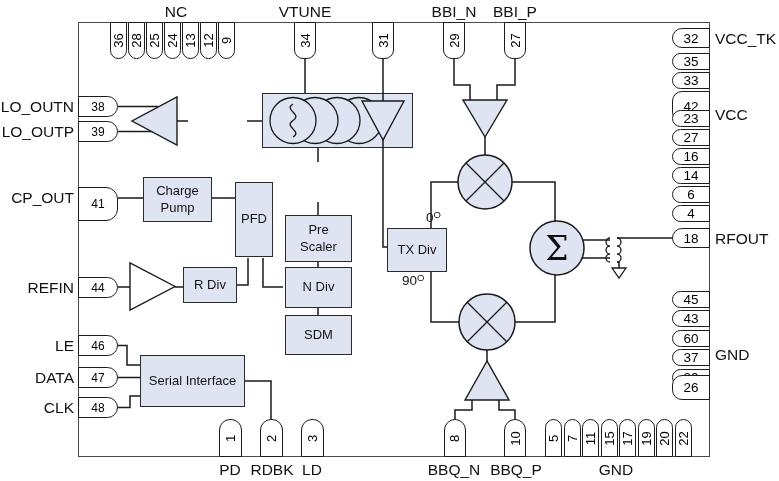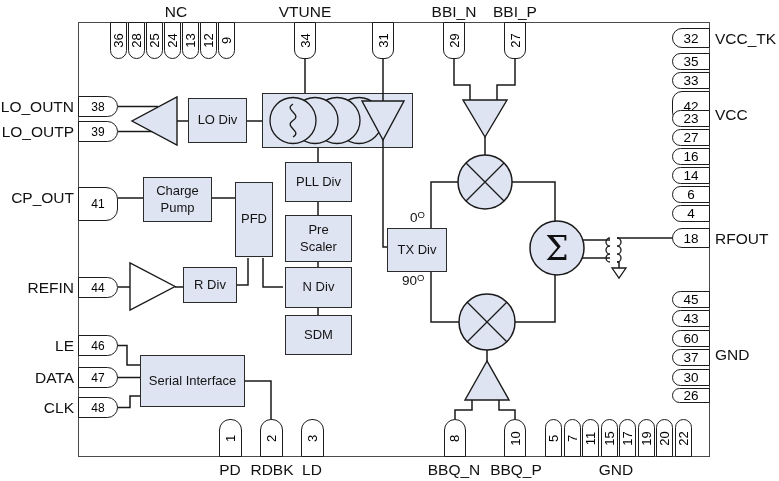--- a/index.html
+++ b/index.html
@@ -25,27 +25,21 @@
   .sigma{position:absolute;z-index:4;font-family:"DejaVu Serif","Liberation Serif",serif;
          font-size:33px;display:flex;align-items:center;justify-content:center;color:#111;}
 </style>
 </head>
 <body>
 
 <div id="stage">
 
   <div class="chip"></div>
 
-  <div class="block" style="left:188px;top:98px;width:59px;height:45px">
-      <span>LO Div</span>
-    </div>
   <div class="block" style="left:262px;top:93px;width:151px;height:55px"></div>
-  <div class="block" style="left:285px;top:162px;width:67px;height:40px">
-      <span>PLL Div</span>
-    </div>
   <div class="block" style="left:285px;top:215px;width:67px;height:47px">
       <span style="max-width:46px">Pre Scaler</span>
     </div>
   <div class="block" style="left:285px;top:267px;width:67px;height:41px">
       <span>N Div</span>
     </div>
   <div class="block" style="left:285px;top:315px;width:67px;height:40px">
       <span>SDM</span>
     </div>
   <div class="block" style="left:143px;top:177px;width:69px;height:45px">
@@ -219,21 +213,21 @@
     </div>
   <div class="pin pin-right" style="left:672px;top:330px;width:38px;height:17px">
       <span>60</span>
     </div>
   <div class="pin pin-right" style="left:672px;top:349px;width:38px;height:17px">
       <span>37</span>
     </div>
   <div class="pin pin-right" style="left:672px;top:369px;width:38px;height:17px">
       <span>30</span>
     </div>
-  <div class="pin pin-right" style="left:672px;top:388px;width:38px;height:15px">
+  <div class="pin pin-right" style="left:672px;top:375px;width:38px;height:25px">
       <span>26</span>
     </div>
 
   <div class="pin pin-bottom" style="left:219px;top:419px;width:23px;height:38px">
       <span class="vnum">1</span>
     </div>
   <div class="pin pin-bottom" style="left:260px;top:419px;width:23px;height:38px">
       <span class="vnum">2</span>
     </div>
   <div class="pin pin-bottom" style="left:301px;top:419px;width:23px;height:38px">
@@ -285,18 +279,18 @@
   <div class="lbl" style="left:0px;top:336px;width:74px;text-align:right">LE</div>
   <div class="lbl" style="left:0px;top:368px;width:74px;text-align:right">DATA</div>
   <div class="lbl" style="left:0px;top:398px;width:74px;text-align:right">CLK</div>
   <div class="lbl" style="left:205px;top:460px;width:50px;text-align:center">PD</div>
   <div class="lbl" style="left:241px;top:460px;width:62px;text-align:center">RDBK</div>
   <div class="lbl" style="left:288px;top:460px;width:48px;text-align:center">LD</div>
   <div class="lbl" style="left:420px;top:460px;width:68px;text-align:center">BBQ_N</div>
   <div class="lbl" style="left:482px;top:460px;width:68px;text-align:center">BBQ_P</div>
   <div class="lbl" style="left:590px;top:460px;width:52px;text-align:center">GND</div>
 
-  <div class="phase" style="left:410px;top:207px"><span>0</span><sup>O</sup></div>
+  <div class="phase" style="left:426px;top:207px"><span>0</span><sup>O</sup></div>
   <div class="phase" style="left:402px;top:270px"><span>90</span><sup>O</sup></div>
 
   <div class="sigma" style="left:537px;top:228px;width:40px;height:40px">Σ</div>
 
 </div>
 
 </body></html>

